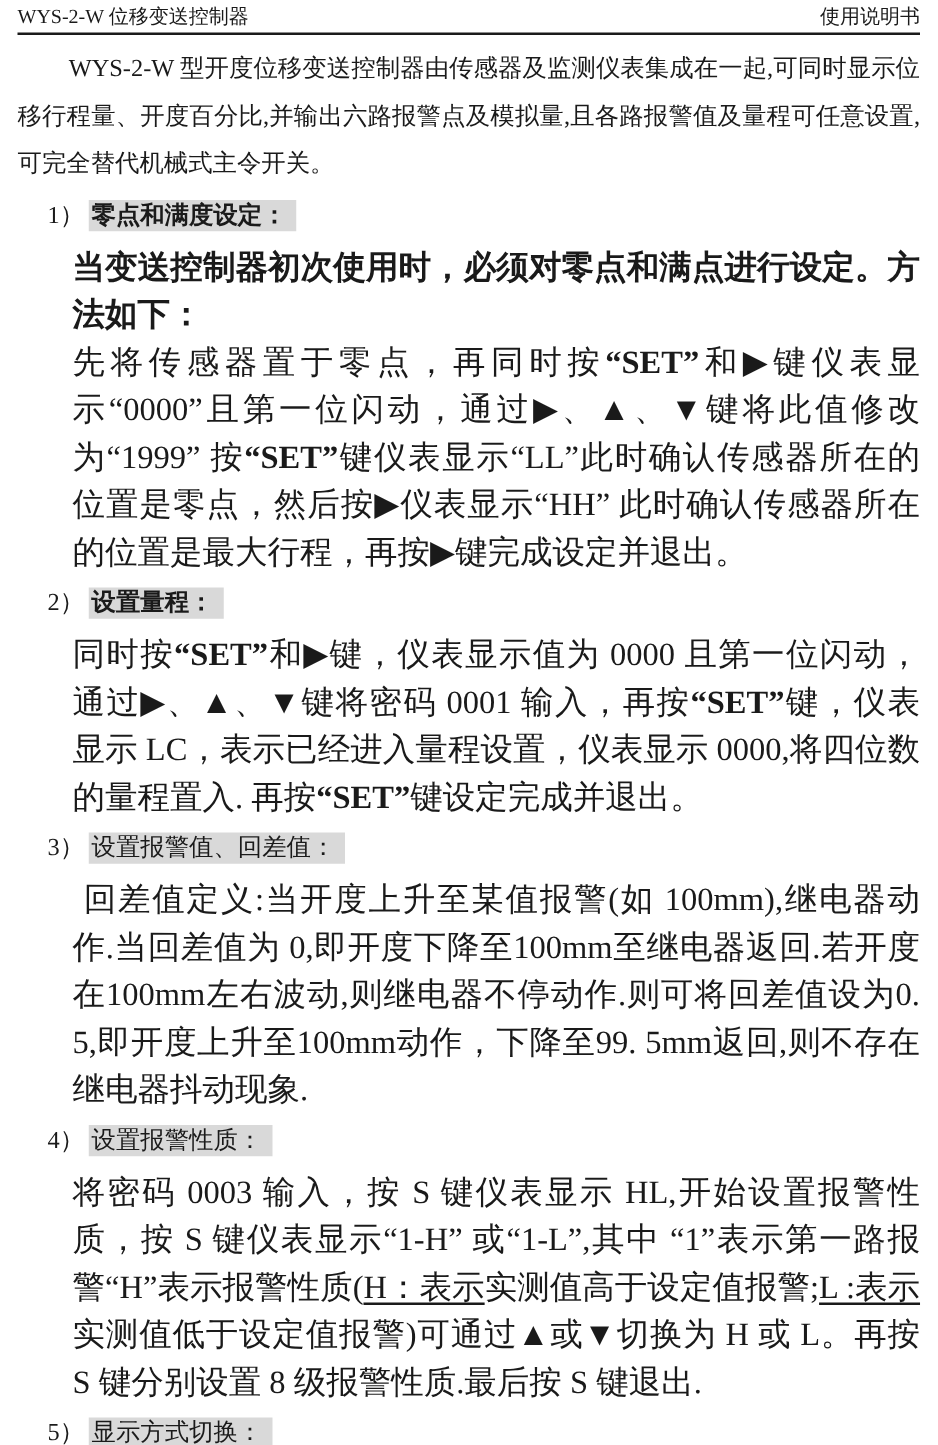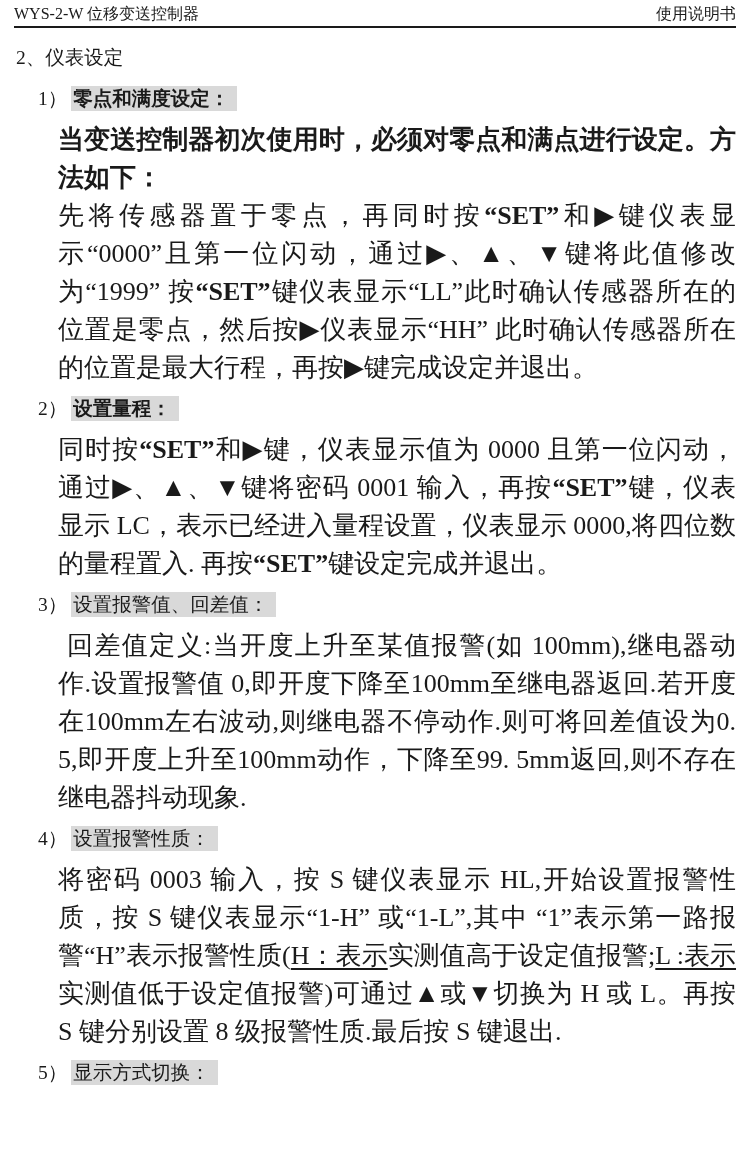--- a/index.html
+++ b/index.html
@@ -78,38 +78,36 @@
 </style>
 </head>
 <body>
 
 <div class="page">
   <header class="doc-header">
     <span>WYS-2-W 位移变送控制器</span>
     <span>使用说明书</span>
   </header>
 
+  <p class="intro">WYS-2-W 型开度位移变送控制器由传感器及监测仪表集成在一起,可同时显示位移行程量、开度百分比,并输出六路报警点及模拟量,且各路报警值及量程可任意设置,可完全替代机械式主令开关。</p>
 
-  <div class="section-title">
-    <span>2、</span><span>仪表设定</span>
-  </div>
 
   <ol class="items" id="items-root">
       <li class="item">
         <div class="item-head"><span class="item-number">1）</span><span class="item-title bold">零点和满度设定：</span></div>
         <p class="item-para"><span class="seg-bold ">当变送控制器初次使用时，必须对零点和满点进行设定。方法如下：</span></p>
         <p class="item-para"><span class="">先将传感器置于零点，再同时按</span><span class="seg-bold ">“SET”</span><span class="">和▶键仪表显示“0000”且第一位闪动，通过▶、▲、▼键将此值修改为“1999” 按</span><span class="seg-bold ">“SET”</span><span class="">键仪表显示“LL”此时确认传感器所在的位置是零点，然后按▶仪表显示“HH” 此时确认传感器所在的位置是最大行程，再按▶键完成设定并退出。</span></p>
       </li>
       <li class="item">
         <div class="item-head"><span class="item-number">2）</span><span class="item-title bold">设置量程：</span></div>
         <p class="item-para"><span class="">同时按</span><span class="seg-bold ">“SET”</span><span class="">和▶键，仪表显示值为 0000 且第一位闪动，通过▶、▲、▼键将密码 0001 输入，再按</span><span class="seg-bold ">“SET”</span><span class="">键，仪表显示 LC，表示已经进入量程设置，仪表显示 0000,将四位数的量程置入. 再按</span><span class="seg-bold ">“SET”</span><span class="">键设定完成并退出。</span></p>
       </li>
       <li class="item">
         <div class="item-head"><span class="item-number">3）</span><span class="item-title">设置报警值、回差值：</span></div>
-        <p class="item-para first-indent"><span class="">回差值定义:当开度上升至某值报警(如 100mm),继电器动作.设置报警值 0,即开度下降至100mm至继电器返回.若开度在100mm左右波动,则继电器不停动作.则可将回差值设为0. 5,即开度上升至100mm动作，下降至99. 5mm返回,则不存在继电器抖动现象.</span></p>
+        <p class="item-para first-indent"><span class="">回差值定义:当开度上升至某值报警(如 100mm),继电器动作.当回差值为 0,即开度下降至100mm至继电器返回.若开度在100mm左右波动,则继电器不停动作.则可将回差值设为0. 5,即开度上升至100mm动作，下降至99. 5mm返回,则不存在继电器抖动现象.</span></p>
       </li>
       <li class="item">
         <div class="item-head"><span class="item-number">4）</span><span class="item-title">设置报警性质：</span></div>
         <p class="item-para"><span class="">将密码 0003 输入，按 S 键仪表显示 HL,开始设置报警性质，按 S 键仪表显示“1-H” 或“1-L”,其中 “1”表示第一路报警“H”表示报警性质(</span><span class="seg-underline">H：表示</span><span class="">实测值高于设定值报警;</span><span class="seg-underline">L :表示</span><span class="">实测值低于设定值报警)可通过▲或▼切换为 H 或 L。再按 S 键分别设置 8 级报警性质.最后按 S 键退出.</span></p>
       </li>
       <li class="item">
         <div class="item-head"><span class="item-number">5）</span><span class="item-title">显示方式切换：</span></div>
       </li>
     </ol>
 </div>

